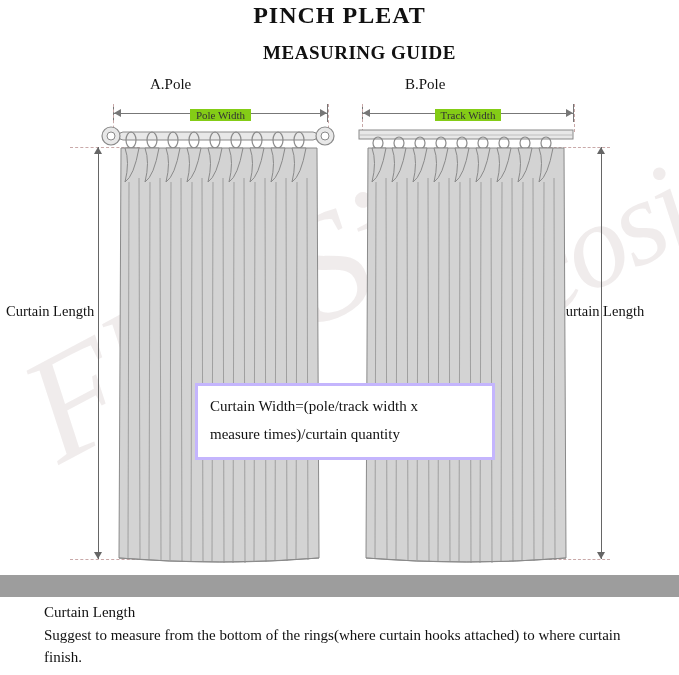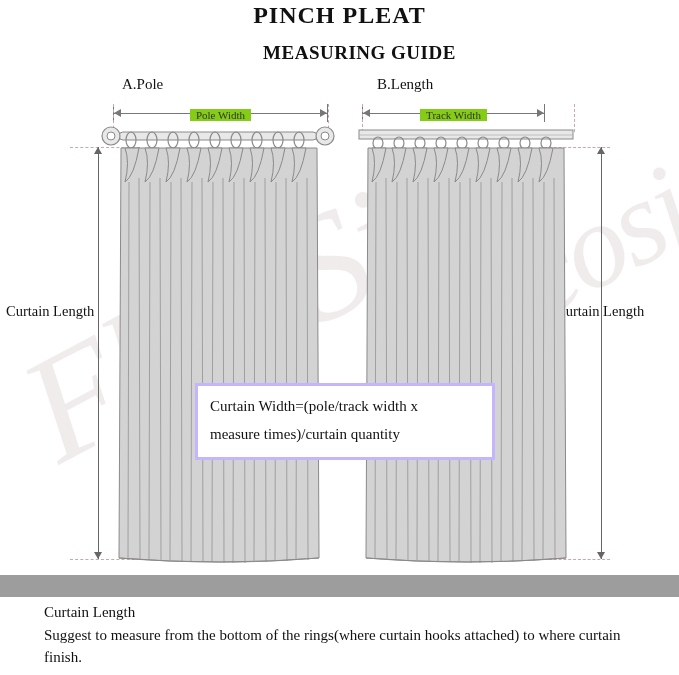--- a/index.html
+++ b/index.html
@@ -45,20 +45,21 @@
     font-family: "Liberation Serif", serif;
     padding-left: 20px;
   }
 
   
   .panel-label {
     position: absolute;
     font-size: 15px;
     font-family: "Liberation Serif", serif;
     color: #111;
+    margin-left: 28px;
   }
   #label-pole  { top: 76px; left: 122px; }
   #label-track { top: 76px; left: 377px; }
 
   
   .width-bar {
     position: absolute;
     height: 18px;
   }
   .width-bar .line {
@@ -93,21 +94,21 @@
     left: 0; right: 0;
     text-align: center;
   }
   .width-bar .txtwrap span {
     background: #84cc16;
     padding: 0 6px;
     font-size: 11px;
     color: #333;
   }
   #bar-pole  { top: 104px; left: 113px; width: 215px; }
-  #bar-track { top: 104px; left: 362px; width: 183px; }
+  #bar-track { top: 104px; left: 362px; width: 212px; }
 
   
   .vguide {
     position: absolute;
     border-left: 1px dashed #c9a9a9;
     width: 0;
   }
 
   
   .hguide {
@@ -219,21 +220,21 @@
 
 <div class="page">
 
   <div class="watermark" id="wm1">FlCoSie</div>
   <div class="watermark" id="wm2">flcosie</div>
 
   <div class="title">PINCH PLEAT</div>
   <div class="subtitle">MEASURING GUIDE</div>
 
   <div class="panel-label" id="label-pole">A.Pole</div>
-  <div class="panel-label" id="label-track">B.Length</div>
+  <div class="panel-label" id="label-track">B.Pole</div>
 
   <div class="width-bar" id="bar-pole">
     <div class="line"></div>
     <div class="cap left"></div>
     <div class="cap right"></div>
     <div class="arrow left"></div>
     <div class="arrow right"></div>
     <div class="txtwrap"><span>Pole Width</span></div>
   </div>
 

